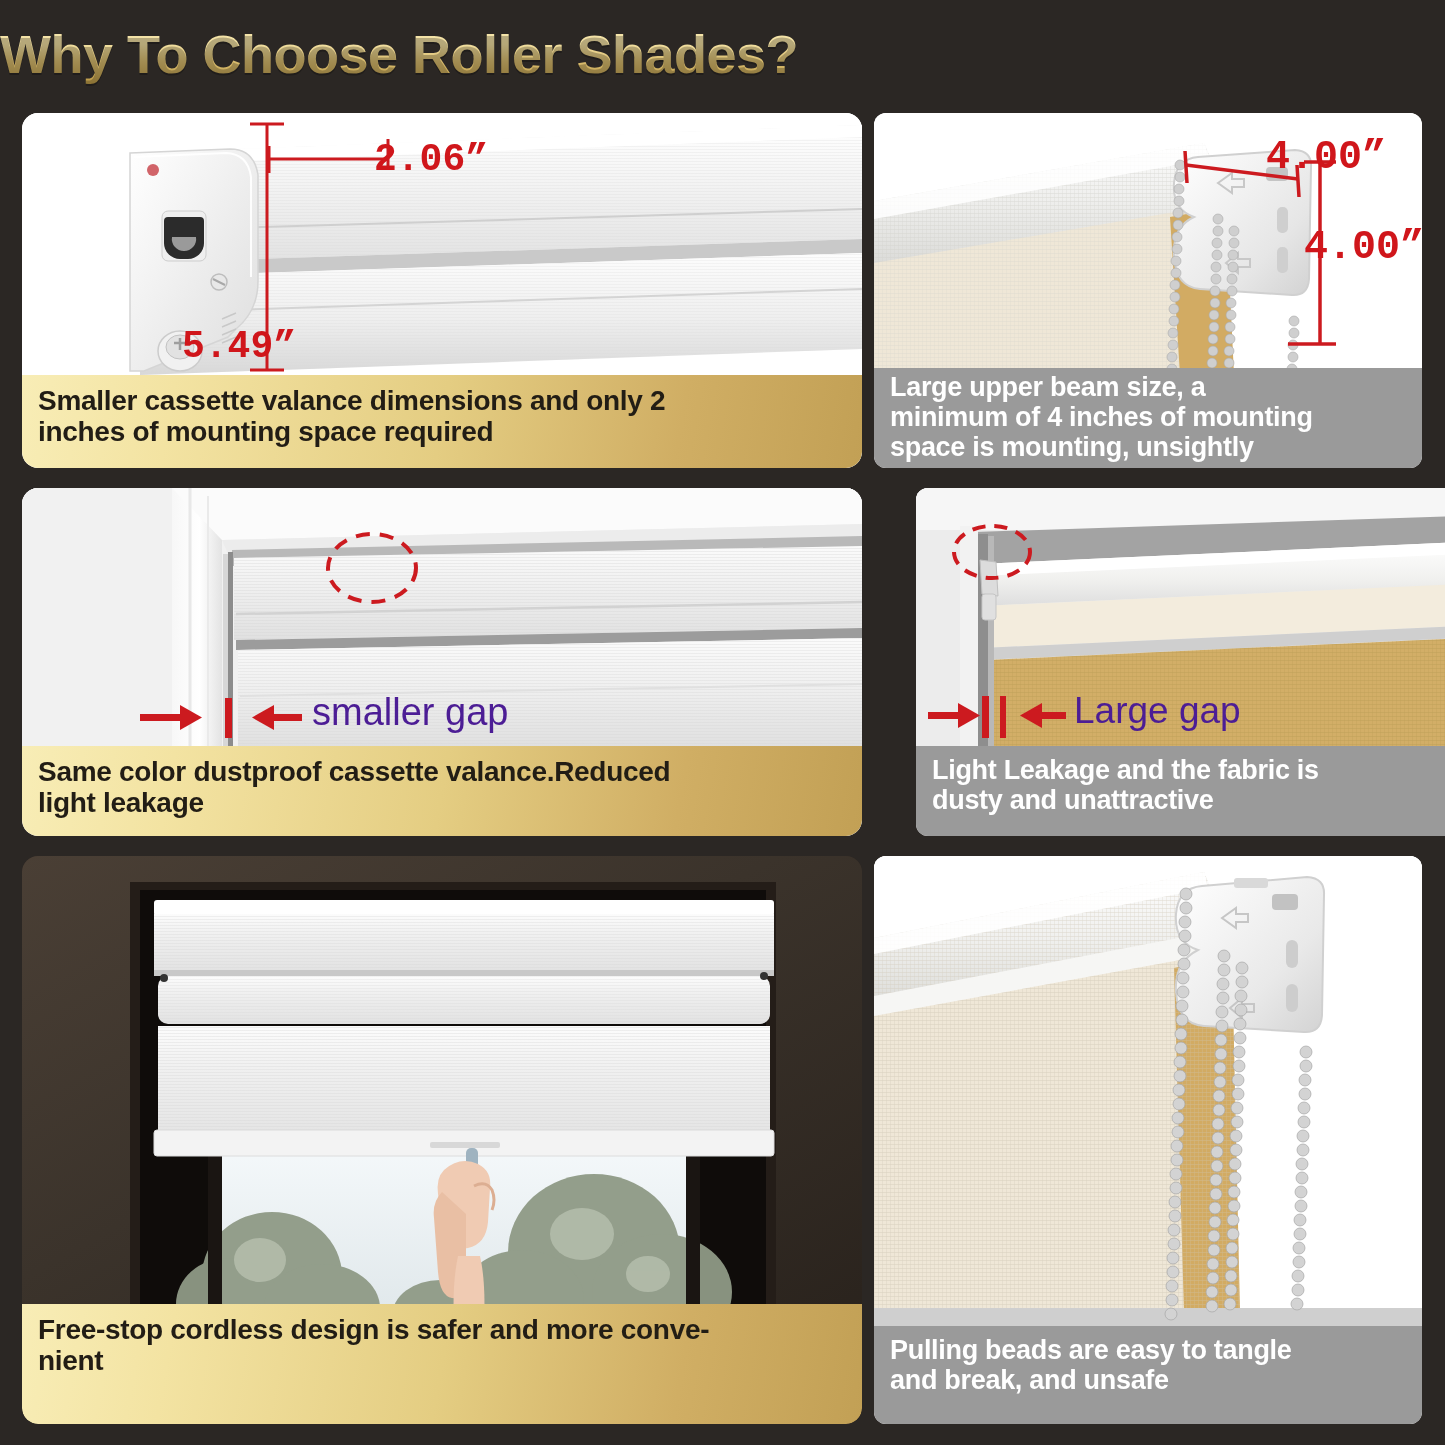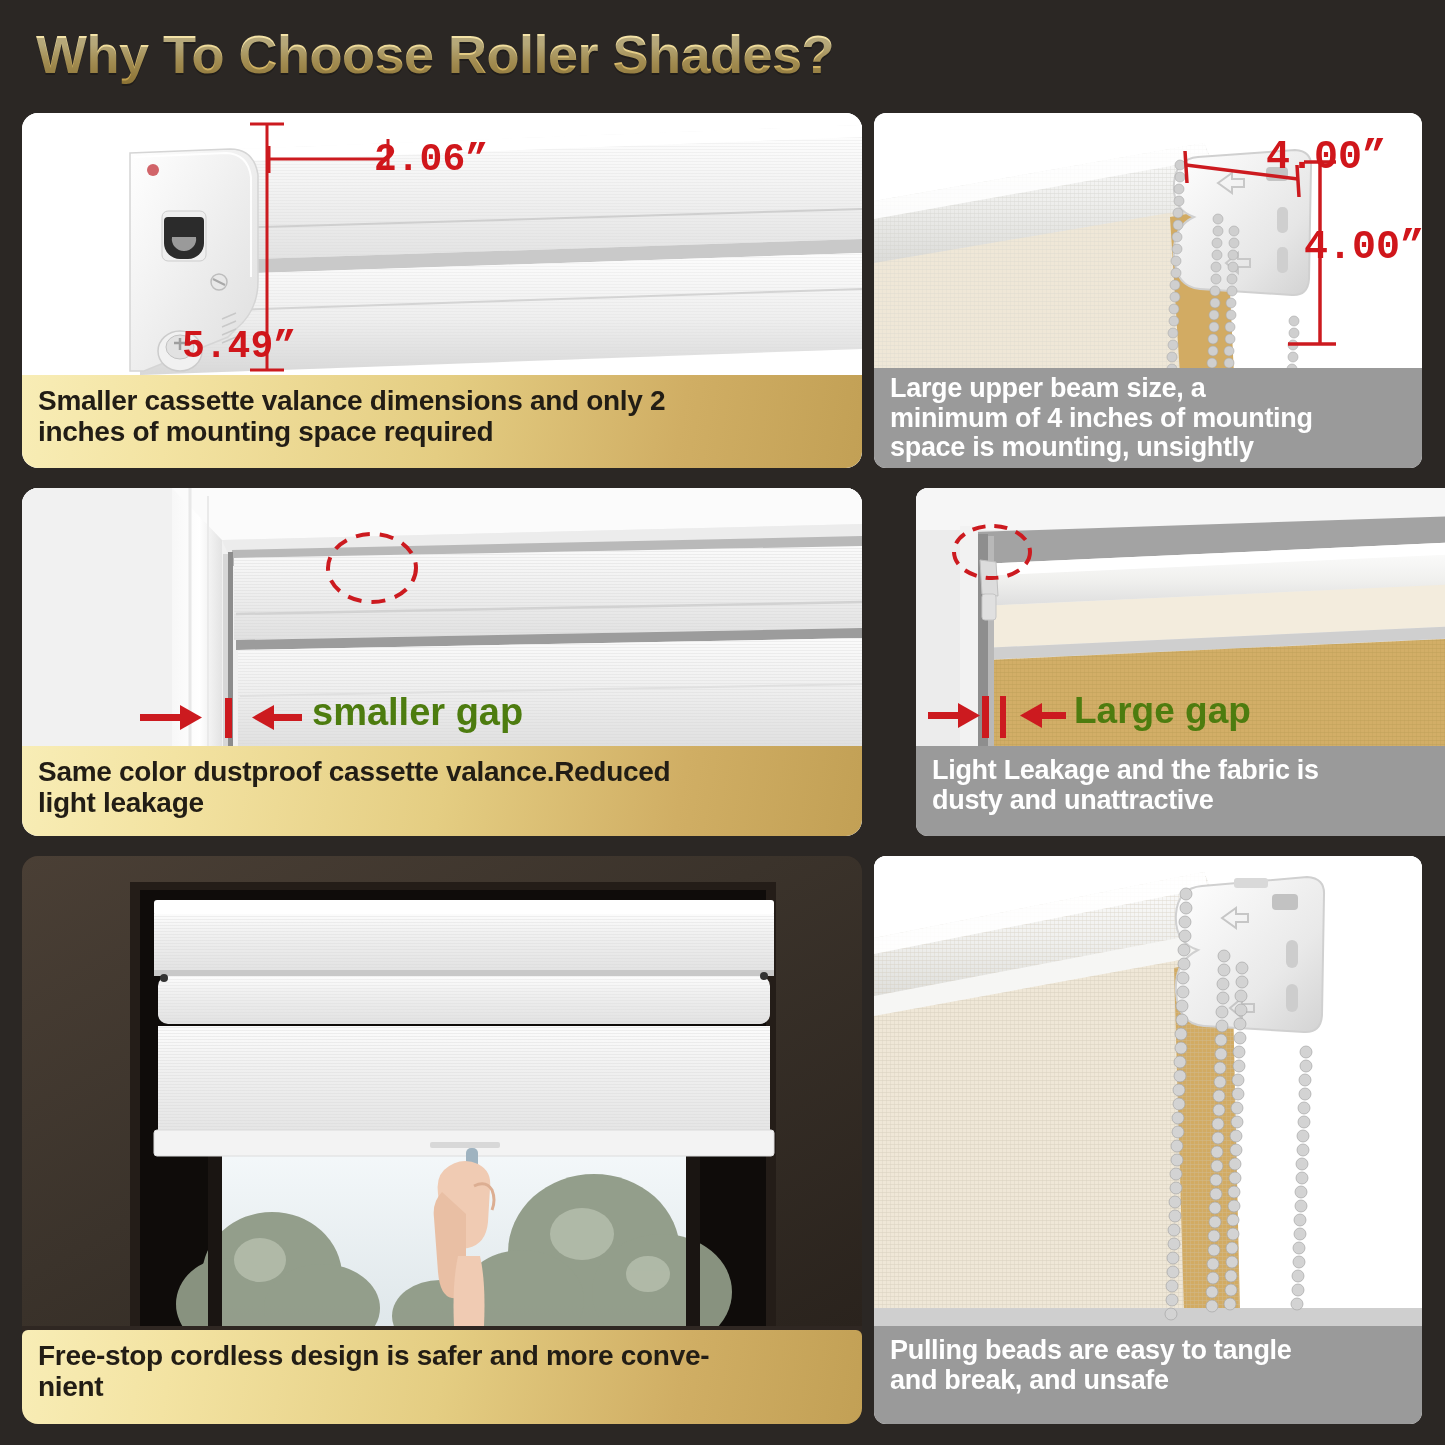--- a/index.html
+++ b/index.html
@@ -10,21 +10,20 @@
     overflow:hidden;
     position:relative;
   }
 
   
   #title-bar{
     position:absolute; left:0; top:0; width:1445px; height:108px;
     display:flex; align-items:center;
   }
   #page-title{
-    margin-left:36px;
     font-size:54px;
     font-weight:bold;
     letter-spacing:-0.5px;
     background:linear-gradient(180deg,#f7e9b4 0%,#f2dfa0 35%,#d9bc6e 62%,#b99744 100%);
     -webkit-background-clip:text;
     background-clip:text;
     color:#e7d193;
     -webkit-text-fill-color:transparent;
     text-shadow:0 2px 0 rgba(0,0,0,.25);
   }
@@ -52,21 +51,21 @@
     letter-spacing:-0.3px;
   }
   .cap.gray{ background:#9a9a9a; }
   .cap.gray .cap-line{
     color:#ffffff; font-weight:bold; font-size:27px; line-height:1.1;
     letter-spacing:-0.3px;
   }
 
   
   .dimtext{ position:absolute; color:#d0161b; font-weight:bold; font-family:Liberation Mono, monospace; white-space:nowrap; }
-  .gaplabel{ position:absolute; color:#4d7c0f; font-weight:bold; white-space:nowrap; }
+  .gaplabel{ position:absolute; color:#4c1d95; font-weight:normal; white-space:nowrap; }
 
   svg{ display:block; }
 </style>
 </head>
 <body>
 
 <div id="title-bar">
   <h1 id="page-title">Why To Choose Roller Shades?</h1>
 </div>
 
@@ -252,21 +251,21 @@
 
       <line x1="446" y1="48" x2="446" y2="232" stroke="#cc1a1f" stroke-width="3.5"></line>
       <line x1="430" y1="49" x2="462" y2="49" stroke="#cc1a1f" stroke-width="3.5"></line>
       <line x1="414" y1="231" x2="462" y2="231" stroke="#cc1a1f" stroke-width="3.5"></line>
     </svg>
 
     <div class="dimtext" style="left:392px; top:22px; font-size:40px;">4.00”</div>
     <div class="dimtext" style="left:430px; top:112px; font-size:40px;">4.00”</div>
   </div>
 
-  <div class="cap gray" style="height:100px; padding-top:6px;">
+  <div class="cap gray" style="height:100px; padding-top:6px;justify-content:center;">
     <span class="cap-line">Large upper beam size, a</span>
     <span class="cap-line">minimum of 4 inches of mounting</span>
     <span class="cap-line">space is mounting, unsightly</span>
   </div>
 </div>
 
 <div class="panel left" style="left:22px; top:488px; width:840px; height:348px; background:#f2f2f2;">
 
   <div class="photo" style="height:258px; background:#f4f4f4;">
     <svg width="840" height="258" viewBox="0 0 840 258">
@@ -461,21 +460,21 @@
       <g>
         <rect x="444" y="292" width="12" height="22" rx="5" fill="#9fb3c0"></rect>
         <path d="M422,314 q16,-14 34,-6 q14,7 12,24 l-2,34 q-2,22 -20,26 q-18,4 -24,-14 l-6,-40 q-2,-16 6,-24 z" fill="#f0cbb3"></path>
         <path d="M420,336 q-10,10 -8,26 l4,54 q2,24 14,26 l14,2 l0,-86 z" fill="#e9bfa4"></path>
         <path d="M436,400 q-6,28 -4,70 l30,0 q2,-44 -4,-70 z" fill="#f0cbb3"></path>
         <path d="M452,330 q12,-6 18,4 q4,10 0,20" fill="none" stroke="#dcae92" stroke-width="3"></path>
       </g>
     </svg>
   </div>
 
-  <div class="cap gold" style="height:94px;border-radius:6px;">
+  <div class="cap gold" style="height:120px;">
     <span class="cap-line">Free-stop cordless design is safer and more conve-</span>
     <span class="cap-line">nient</span>
   </div>
 </div>
 
 <div class="panel right" style="left:874px; top:856px; width:548px; height:568px; background:#ffffff;">
 
   <div class="photo" style="height:470px; background:#ffffff;">
     <svg width="548" height="470" viewBox="0 0 548 470">
       <defs>

